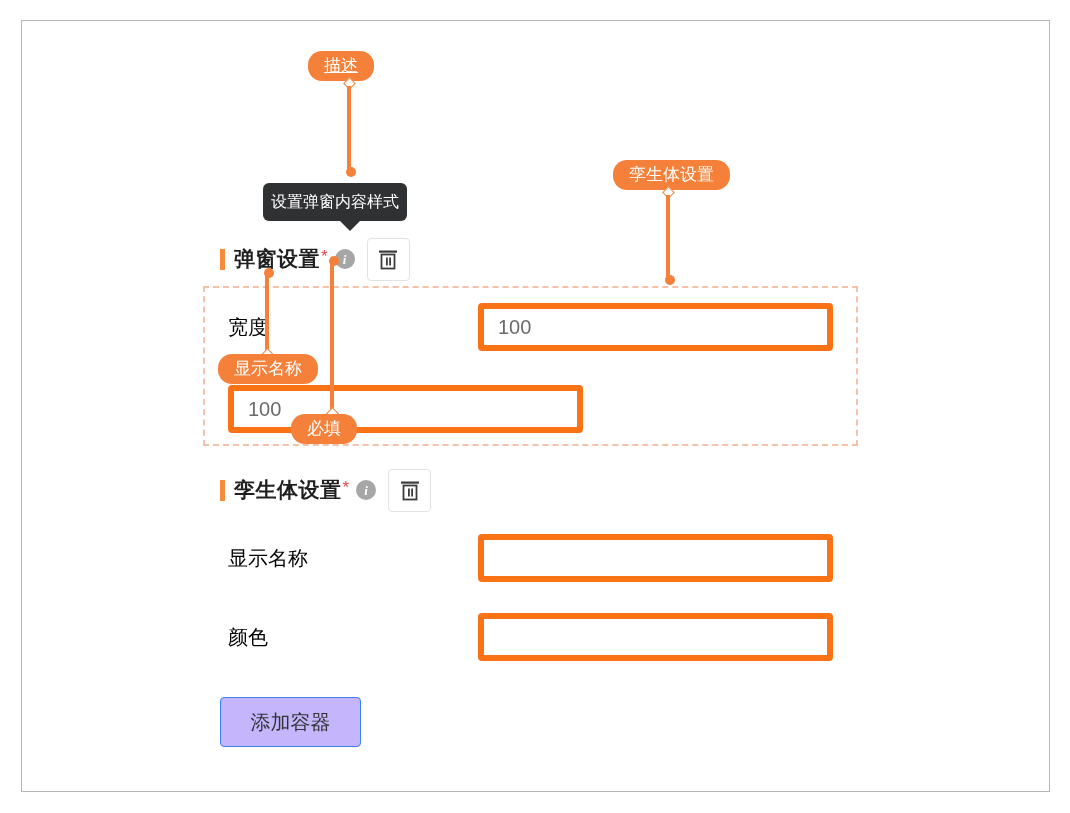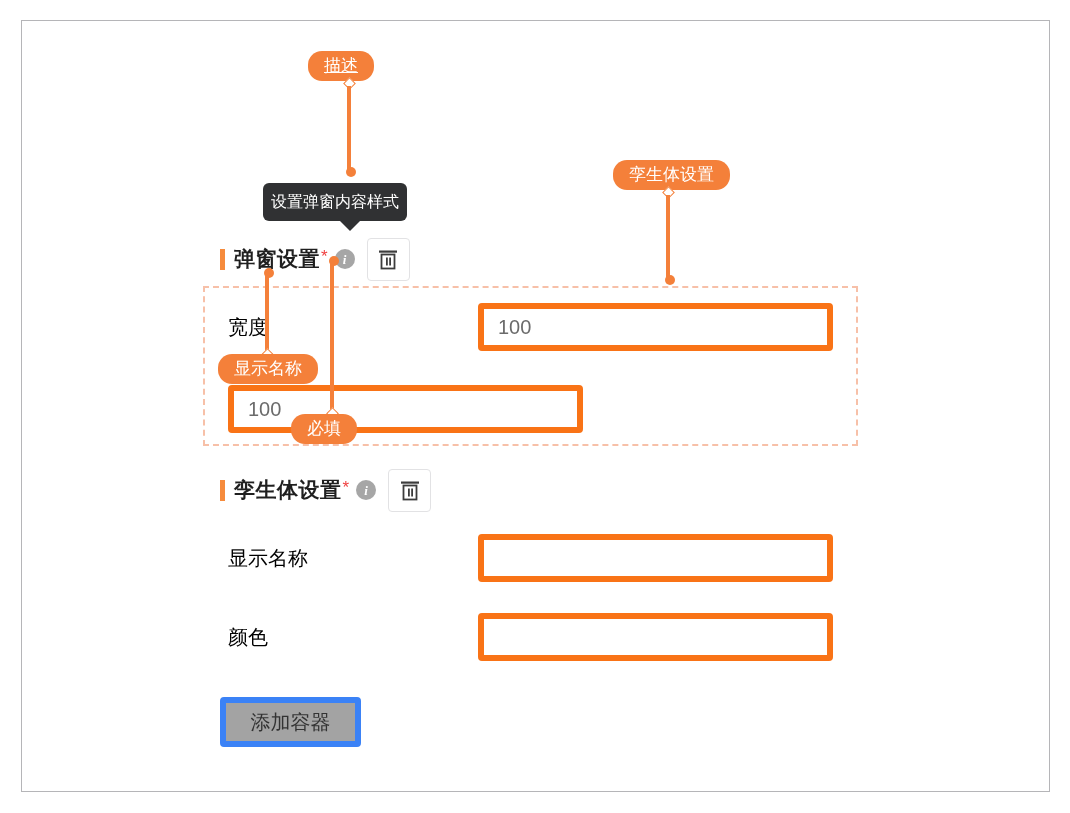--- a/index.html
+++ b/index.html
@@ -135,23 +135,23 @@
   }
   .text-input::placeholder { color: #c9c9cc; }
 
   
   .add-btn {
     position: absolute;
     left: 220px;
     top: 697px;
     width: 141px;
     height: 50px;
-    border: 6px solid #3b82f6;
+    border: 1px solid #3b82f6;
     border-radius: 4px;
-    background: #a3a3a3;
+    background: #c4b5fd;
     color: #333333;
     font-family: "Liberation Sans", "DejaVu Sans", sans-serif;
     font-size: 20px;
     cursor: pointer;
     box-sizing: border-box;
   }
 
   
   .tooltip {
     position: absolute;

